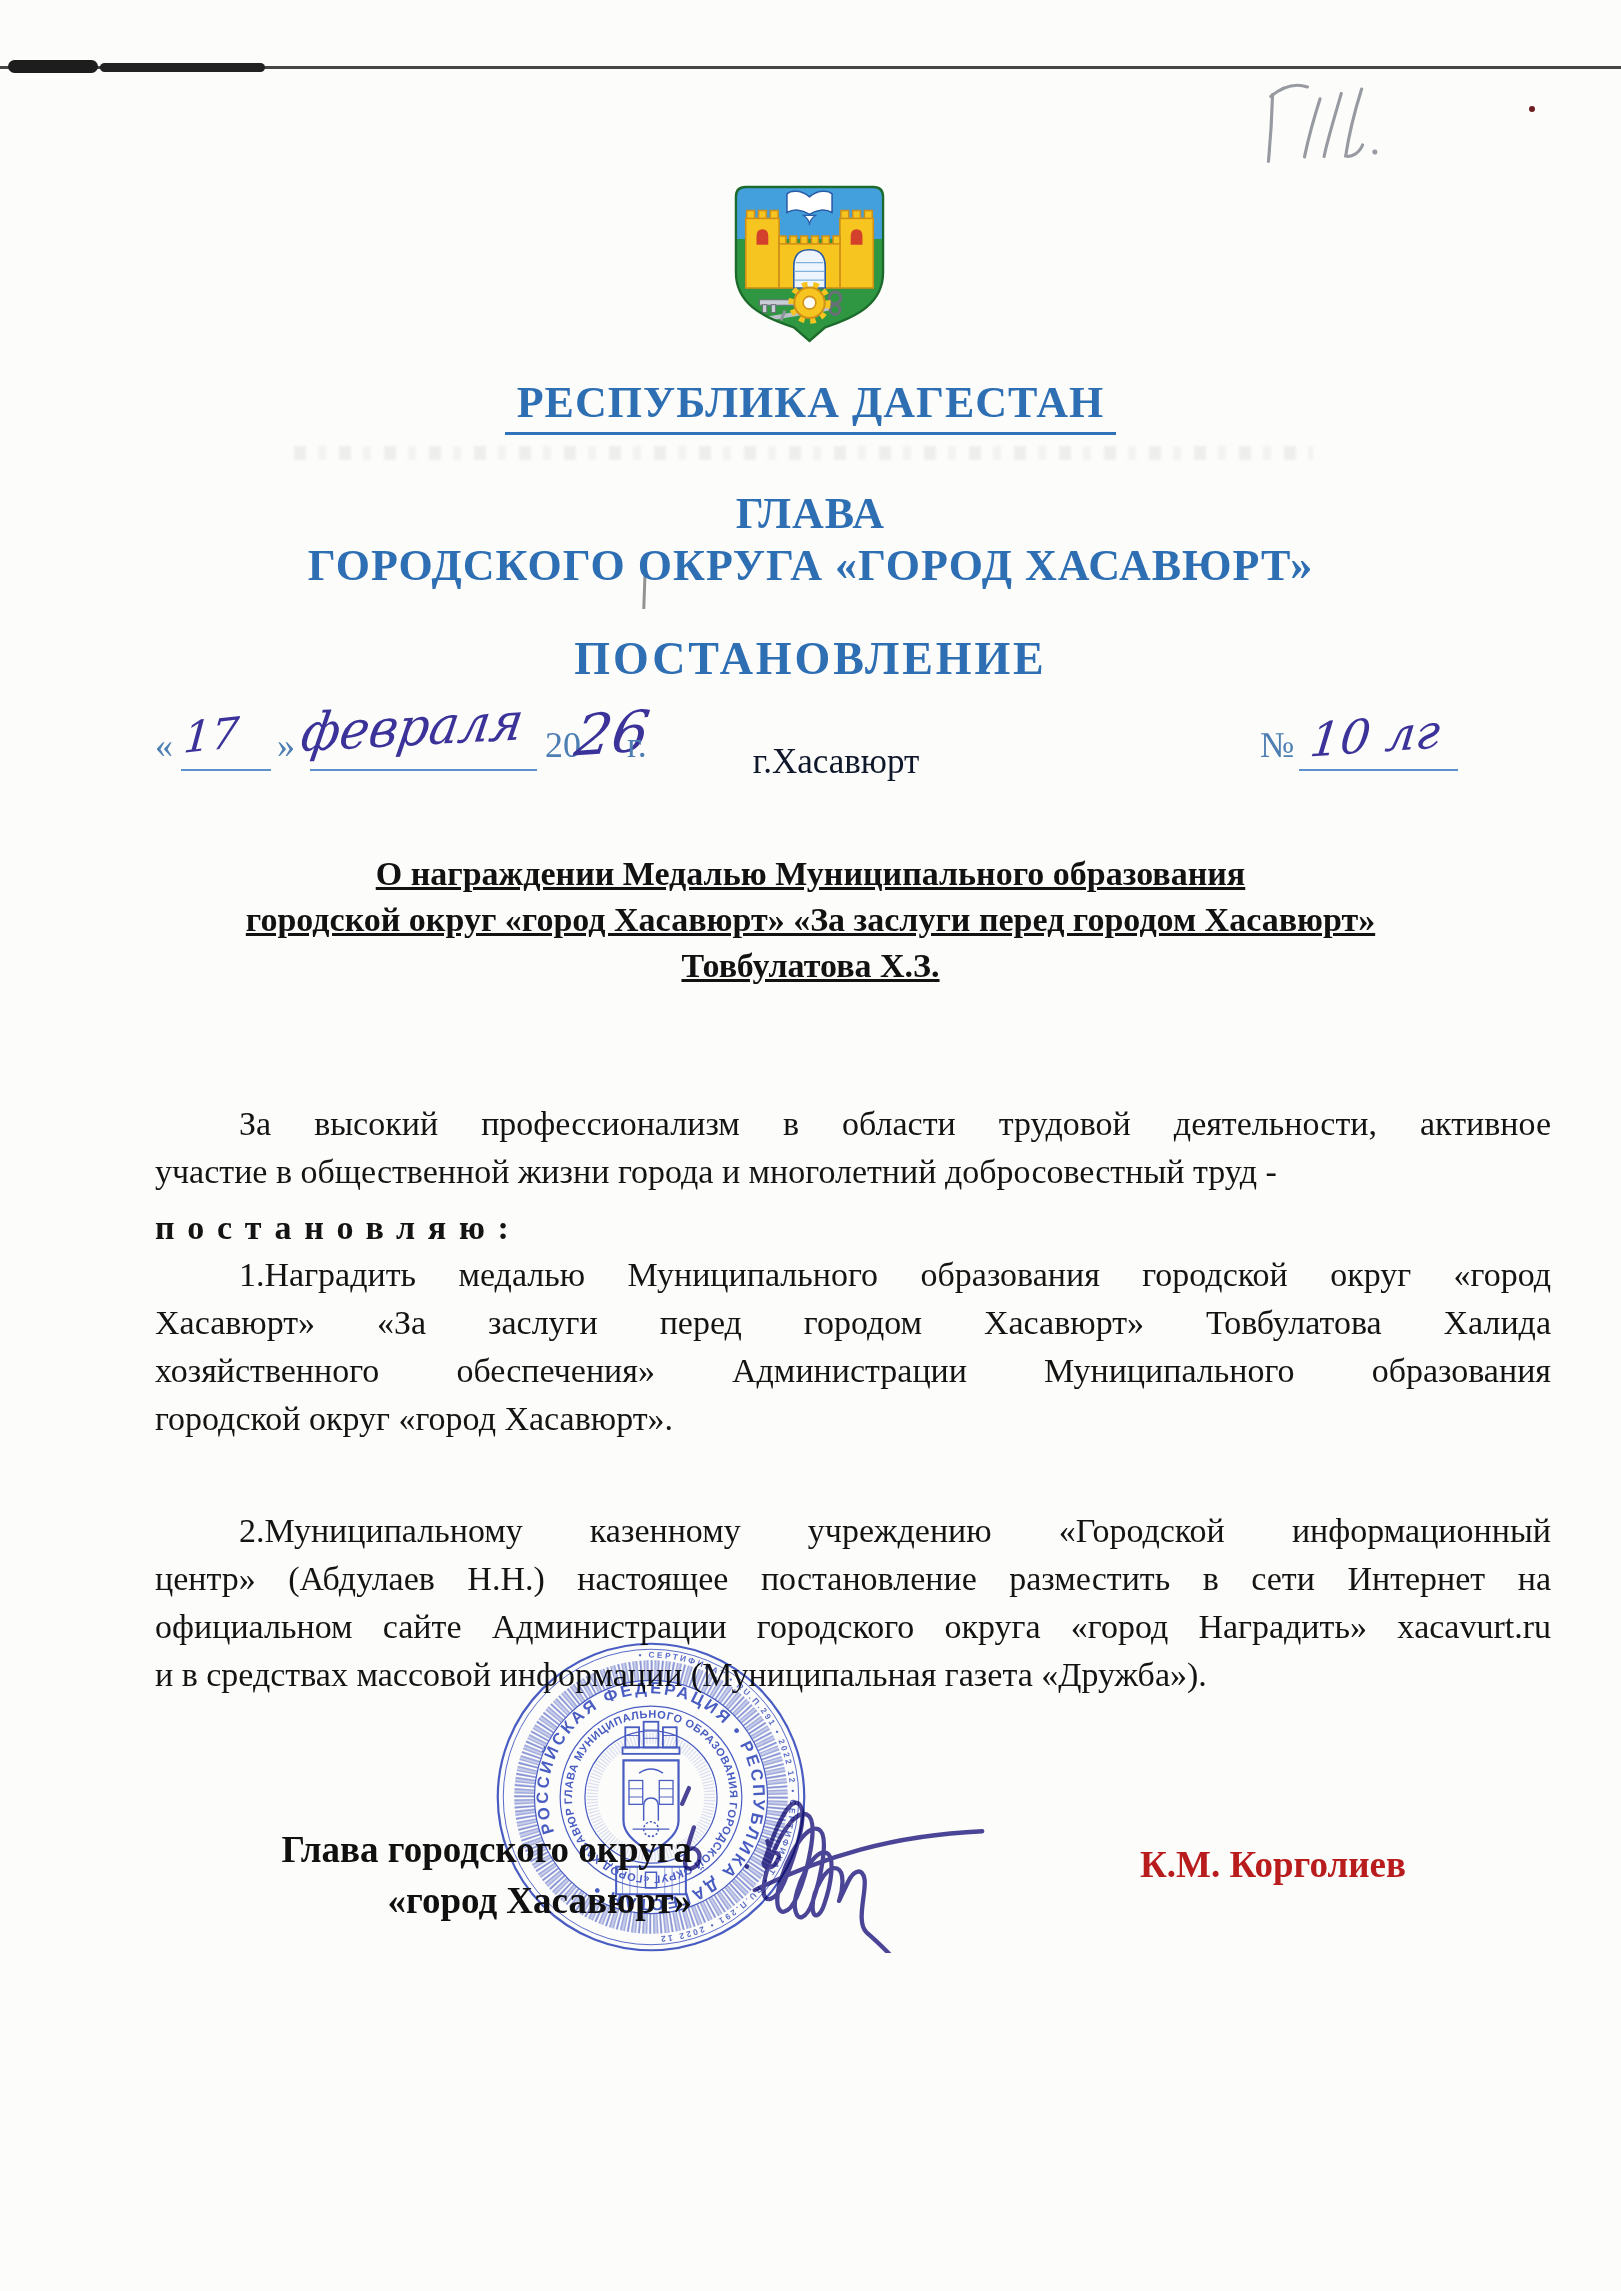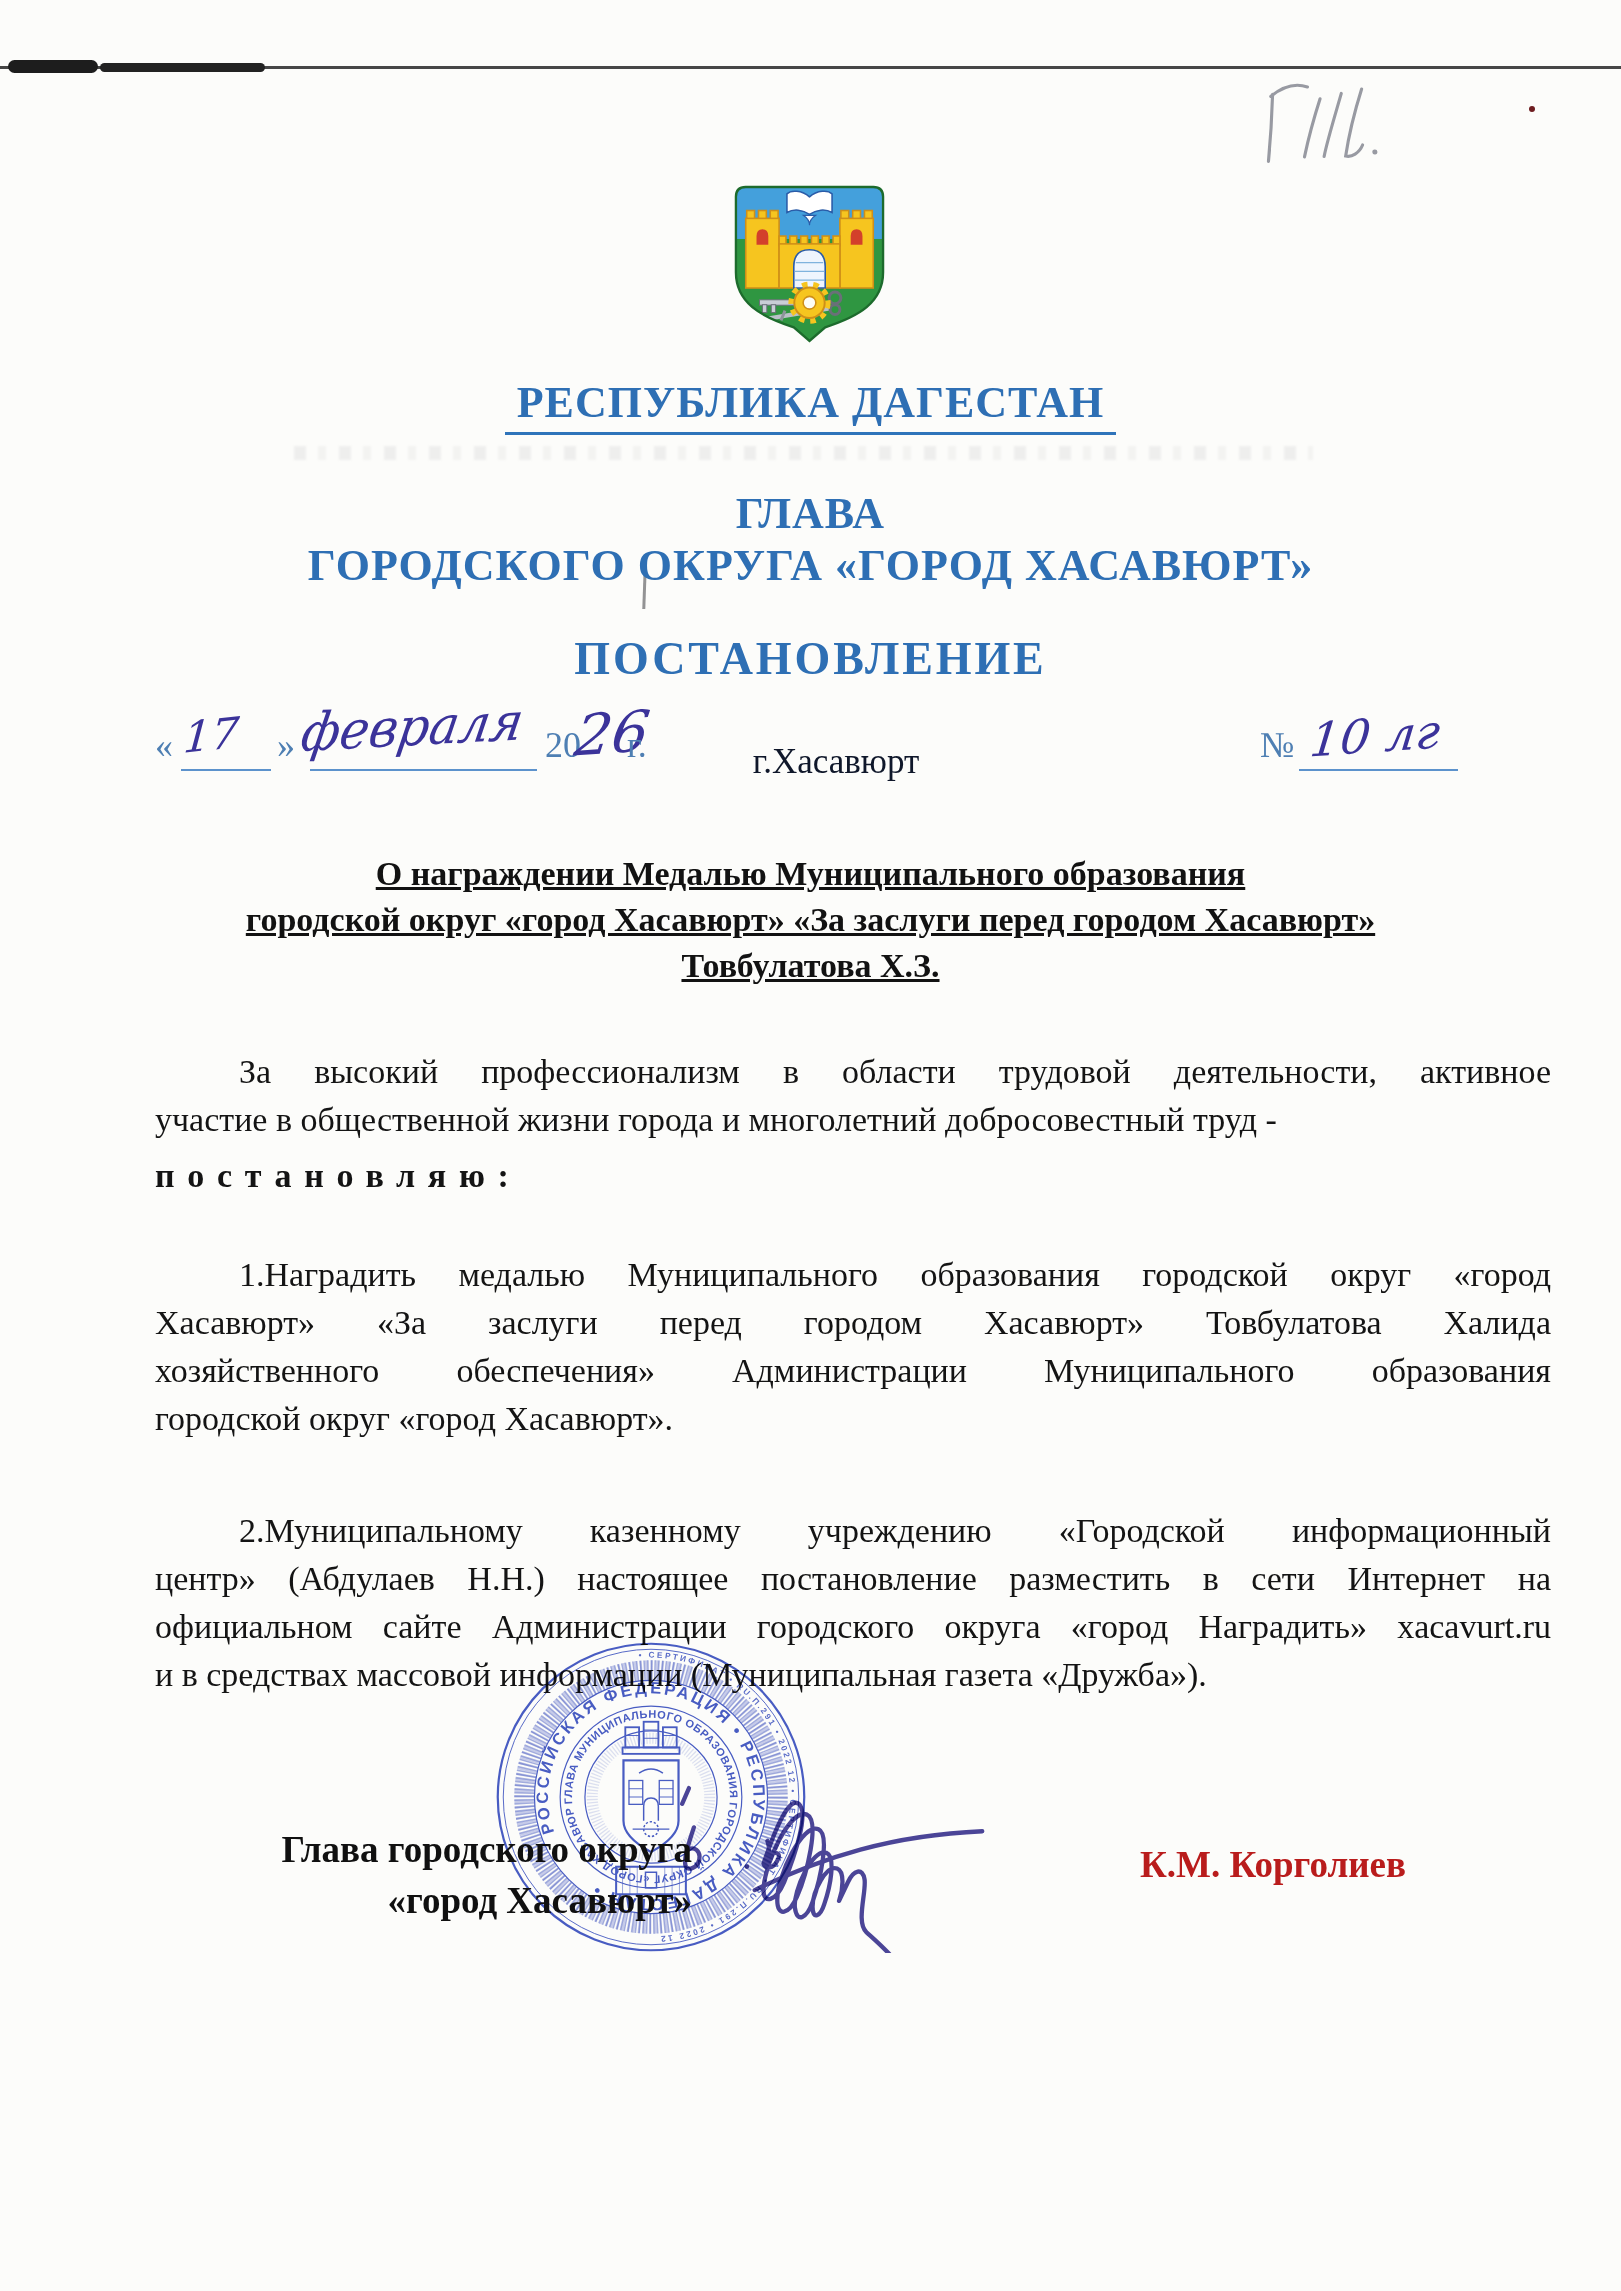--- a/index.html
+++ b/index.html
@@ -43,21 +43,21 @@
   .num-slot{left:39px; top:0; width:159px; height:49px;}
   .ink-num{position:absolute; left:51px; top:-11.8px; font-size:47px; transform:skewX(-10deg) rotate(-4deg);}
   
   .doc-title{position:absolute; top:851px; left:0; width:100%; text-align:center;
     font-size:34px; font-weight:bold; color:#121212; line-height:46px;text-decoration:underline;}
   
   .body-block{position:absolute; left:155px; width:1396px; font-size:34px; color:#141414;}
   .bline{line-height:48px; height:48px; text-align:justify; text-align-last:justify;}
   .bline.first{padding-left:84px;}
   .bline.last{text-align:left; text-align-last:left;}
-  .intro{top:1048px;}
+  .intro{top:1100px;}
   .resolve{margin-top:7.8px; font-weight:bold; letter-spacing:12.7px; line-height:48px;}
   .item1{top:1251px;}
   .item2{top:1507px;}
   
   .sig-post{position:absolute; left:235px; top:1776px; width:457px; text-align:right;
     font-size:37px; font-weight:bold; line-height:51px; color:#101010;margin-top:48px;}
   .sig-name{position:absolute; left:1140px; top:1843px; font-size:37px; font-weight:bold; color:#b91c1c;}
   .stamp{position:absolute; left:495px; top:1641px; width:312px; height:312px; mix-blend-mode:multiply; opacity:.96;}
   .signature{position:absolute; left:637px; top:1737px; width:461px; height:216px; mix-blend-mode:multiply;}
   .pencil{position:absolute; left:1253px; top:69px; width:147px; height:103px; transform:rotate(-4deg);}

